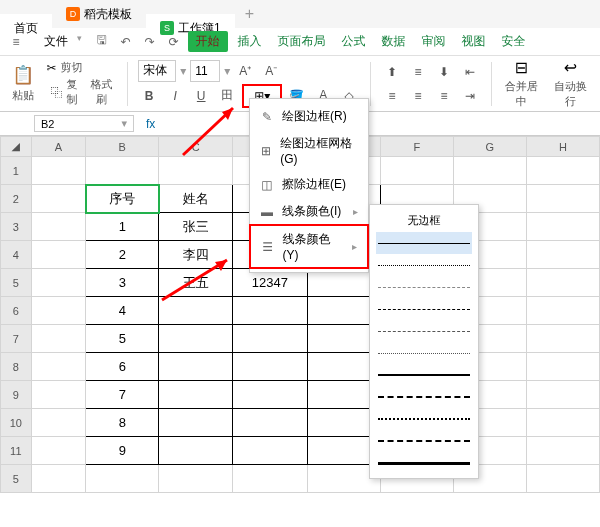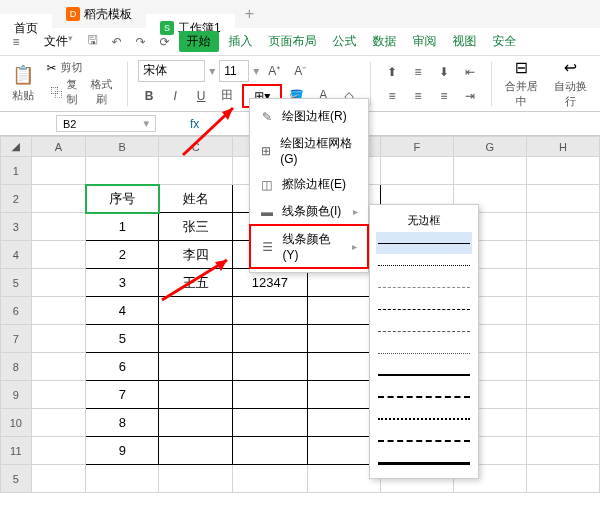--- a/index.html
+++ b/index.html
@@ -7,41 +7,41 @@
 
 
 .tabs { display: flex; background: #f5f5f5; height: 28px; align-items: center; }
 .tab { padding: 0 14px; height: 28px; display: flex; align-items: center; gap: 4px; cursor: pointer; font-size: 12px; }
 .tab.active { background: #fff; margin-top: 28px; }
 .tab-icon { width: 14px; height: 14px; display: inline-flex; align-items: center; justify-content: center; }
 .tab-add { padding: 0 10px; color: #999; font-size: 16px; }
 
 
 .menubar { display: flex; align-items: center; height: 28px; padding: 0 6px; gap: 4px; border-bottom: 1px solid #e0e0e0; }
-.menu-file { display: flex; gap: 0; padding: 2px 6px; }
+.menu-file { display: flex; gap: 9px; padding: 2px 6px; }
 .menu-item { padding: 2px 6px; cursor: pointer; font-size: 12px; color: #15803d; }
-.menu-start { background: #22b14c; color: #000000; border-radius: 2px; padding: 2px 8px; cursor: pointer; }
+.menu-start { background: #22b14c; color: #7f1d1d; border-radius: 2px; padding: 2px 8px; cursor: pointer; }
 .menu-icons { display: flex; gap: 4px; padding-right: 8px; }
 .icon-btn { width: 20px; height: 20px; display: flex; align-items: center; justify-content: center; color: #666; cursor: pointer; }
 
 
 .toolbar { display: flex; height: 56px; border-bottom: 1px solid #ccc; padding: 2px 6px; gap: 2px; align-items: center; }
 .tb-group { display: flex; flex-direction: column; gap: 2px; }
 .tb-col { display: flex; align-items: center; gap: 4px; padding: 0 4px; }
 .tb-label { font-size: 11px; color: #555; text-align: center; }
 .tb-big { display: flex; flex-direction: column; align-items: center; gap: 2px; padding: 2px 6px; cursor: pointer; }
 .tb-btn { width: 22px; height: 22px; display: flex; align-items: center; justify-content: center; cursor: pointer; color: #555; }
 .tb-sep { width: 1px; height: 44px; background: #ddd; margin: 0 4px; }
 .font-select { border: 1px solid #ccc; height: 22px; padding: 0 4px; font-size: 12px; display: flex; align-items: center; background: #fff; }
-.font-name { width: 67px; }
+.font-name { width: 38px; }
 .font-size { width: 30px; }
 .border-btn { border: 2px solid #f00; width: 40px; height: 24px; display: flex; align-items: center; justify-content: center; }
 
 
-.formula-bar { display: flex; height: 24px; border-bottom: 1px solid #ccc; align-items: center; gap: 22px; }
+.formula-bar { display: flex; height: 24px; border-bottom: 1px solid #ccc; align-items: center; }
 .cell-ref-box { width: 100px; border: 1px solid #ccc; margin: 2px 4px; padding: 1px 6px; font-size: 11px; background: #fff; display: flex; align-items: center; justify-content: space-between; }
 .cell-ref-drop { color: #999; }
 .fx { padding: 0 8px; color: #0369a1; }
 
 
 .grid-wrap { position: relative; }
 .grid { border-collapse: collapse; table-layout: fixed; }
 .grid th, .grid td { border: 1px solid #d4d4d4; font-weight: normal; text-align: center; }
 .grid th.colhead { background: #e8e8e8; height: 20px; font-size: 11px; color: #555; }
 .grid th.rowhead { background: #e8e8e8; width: 32px; font-size: 11px; color: #555; }

